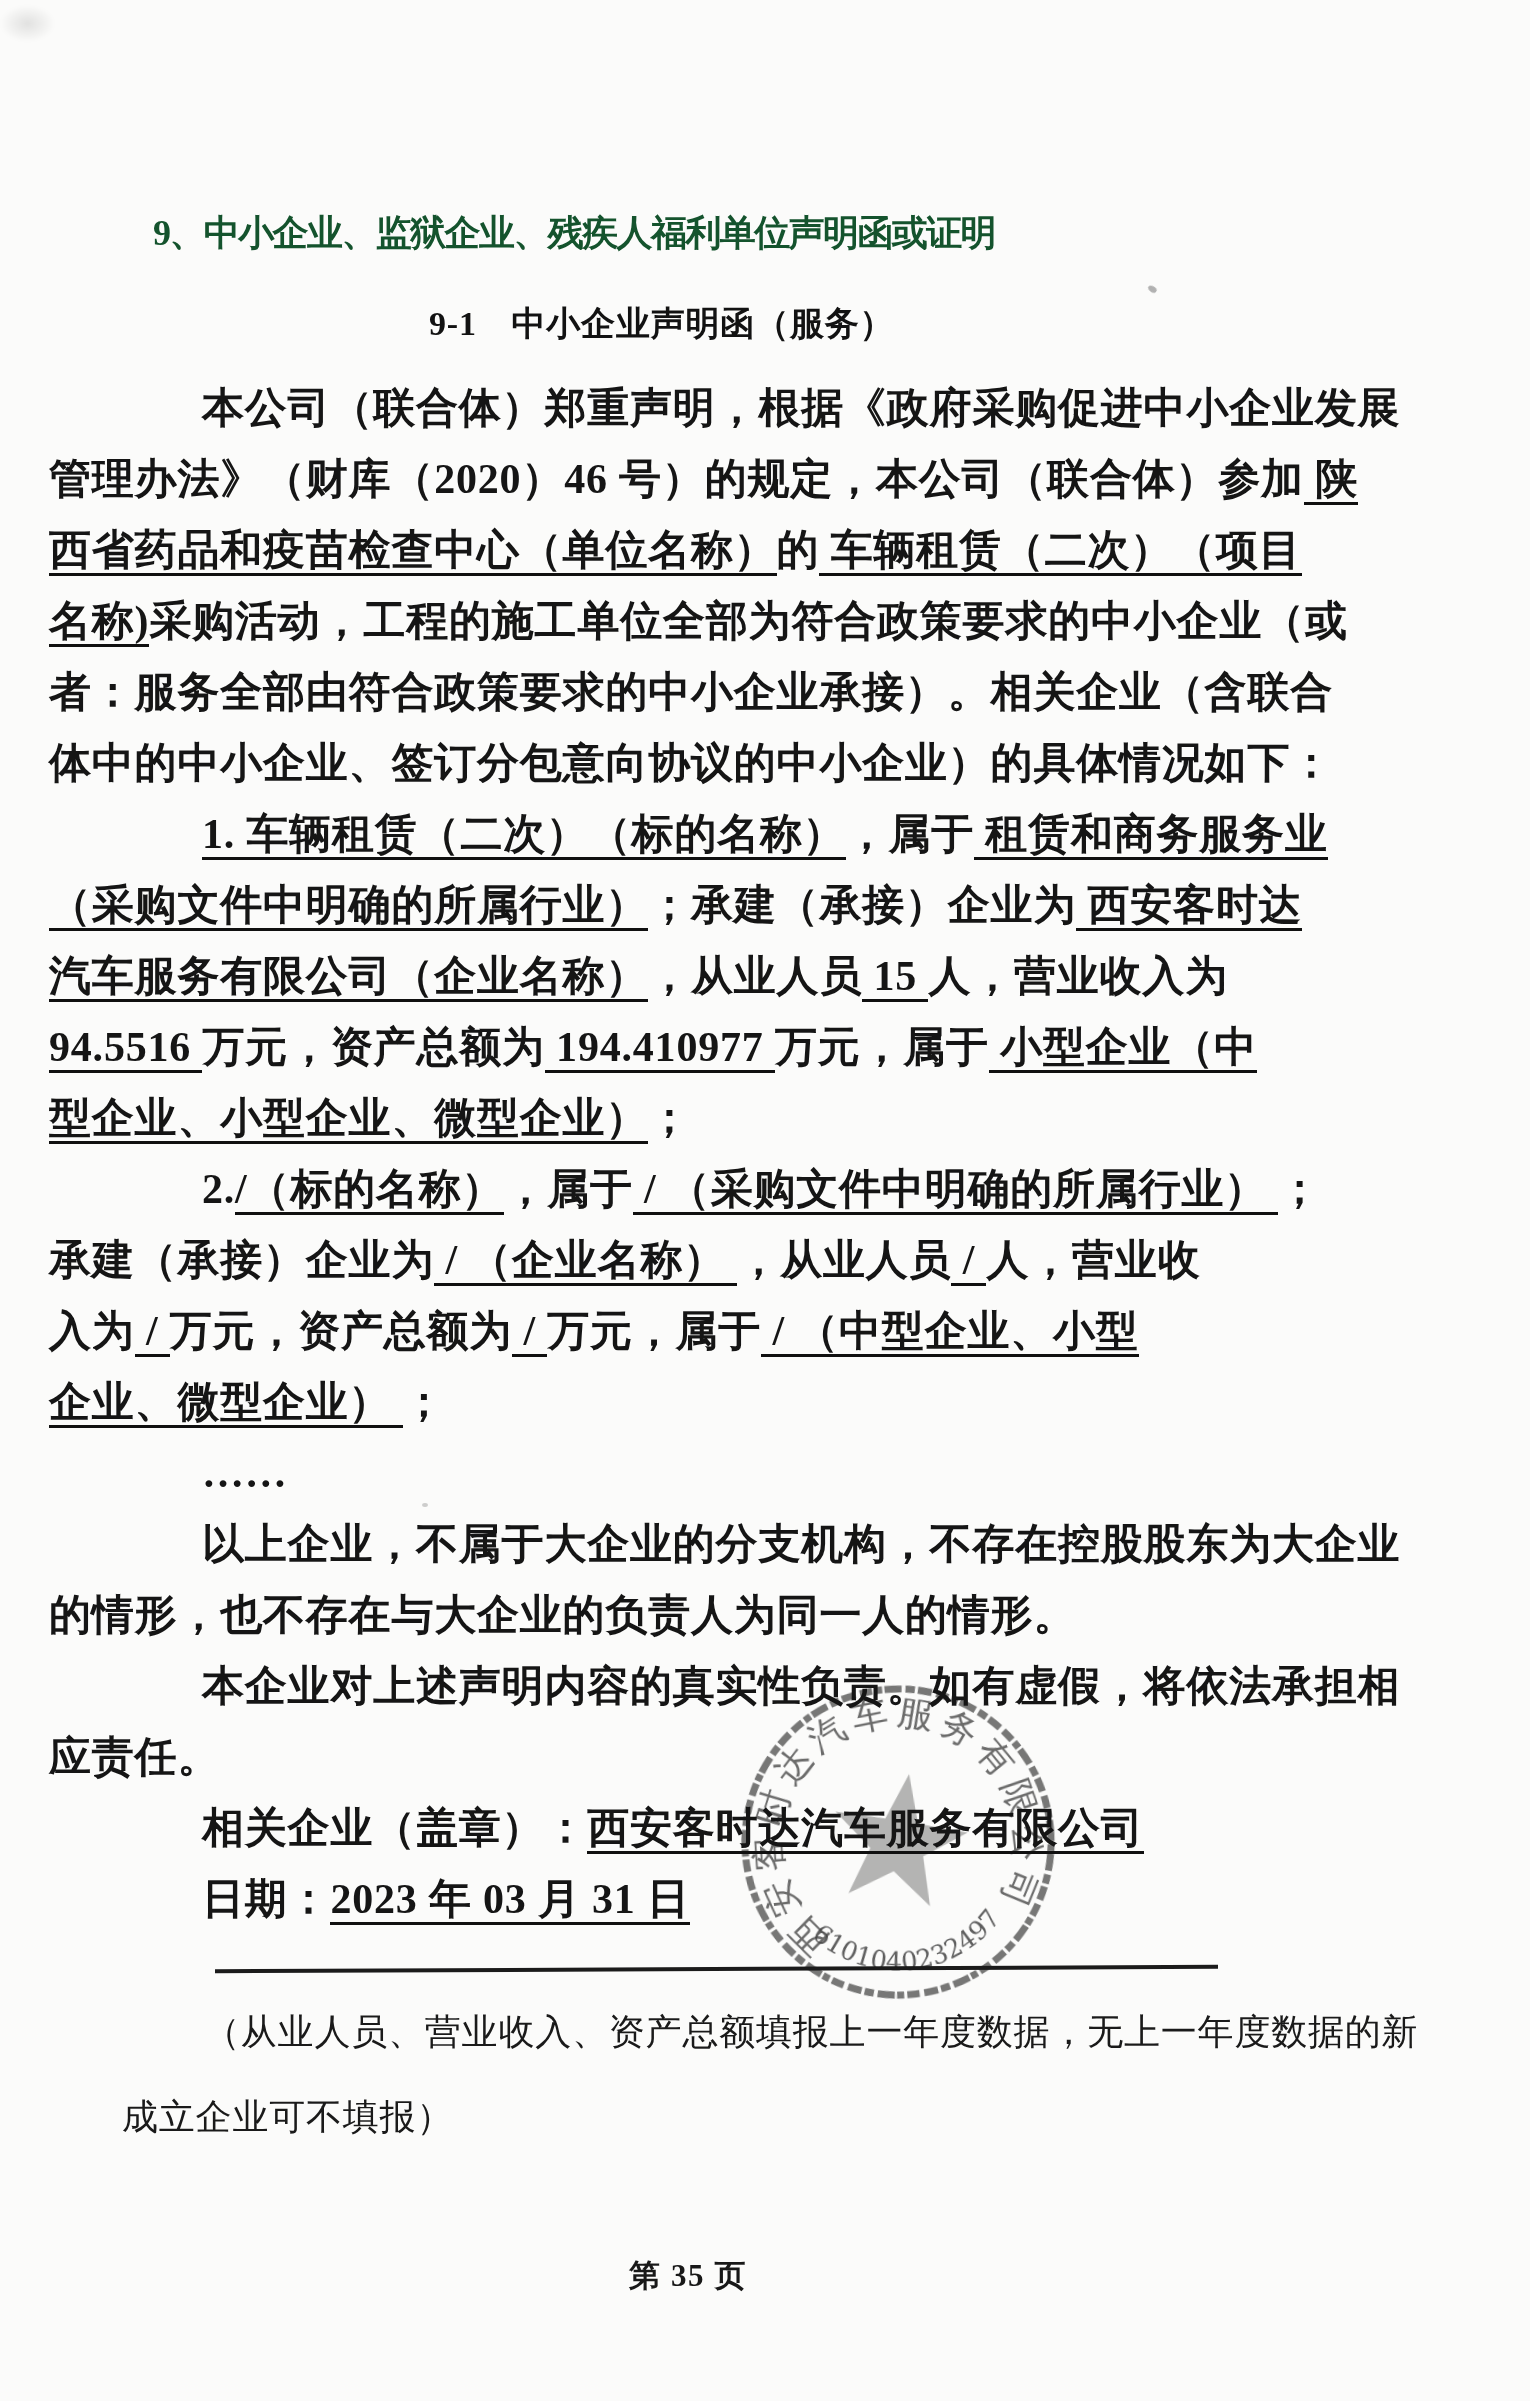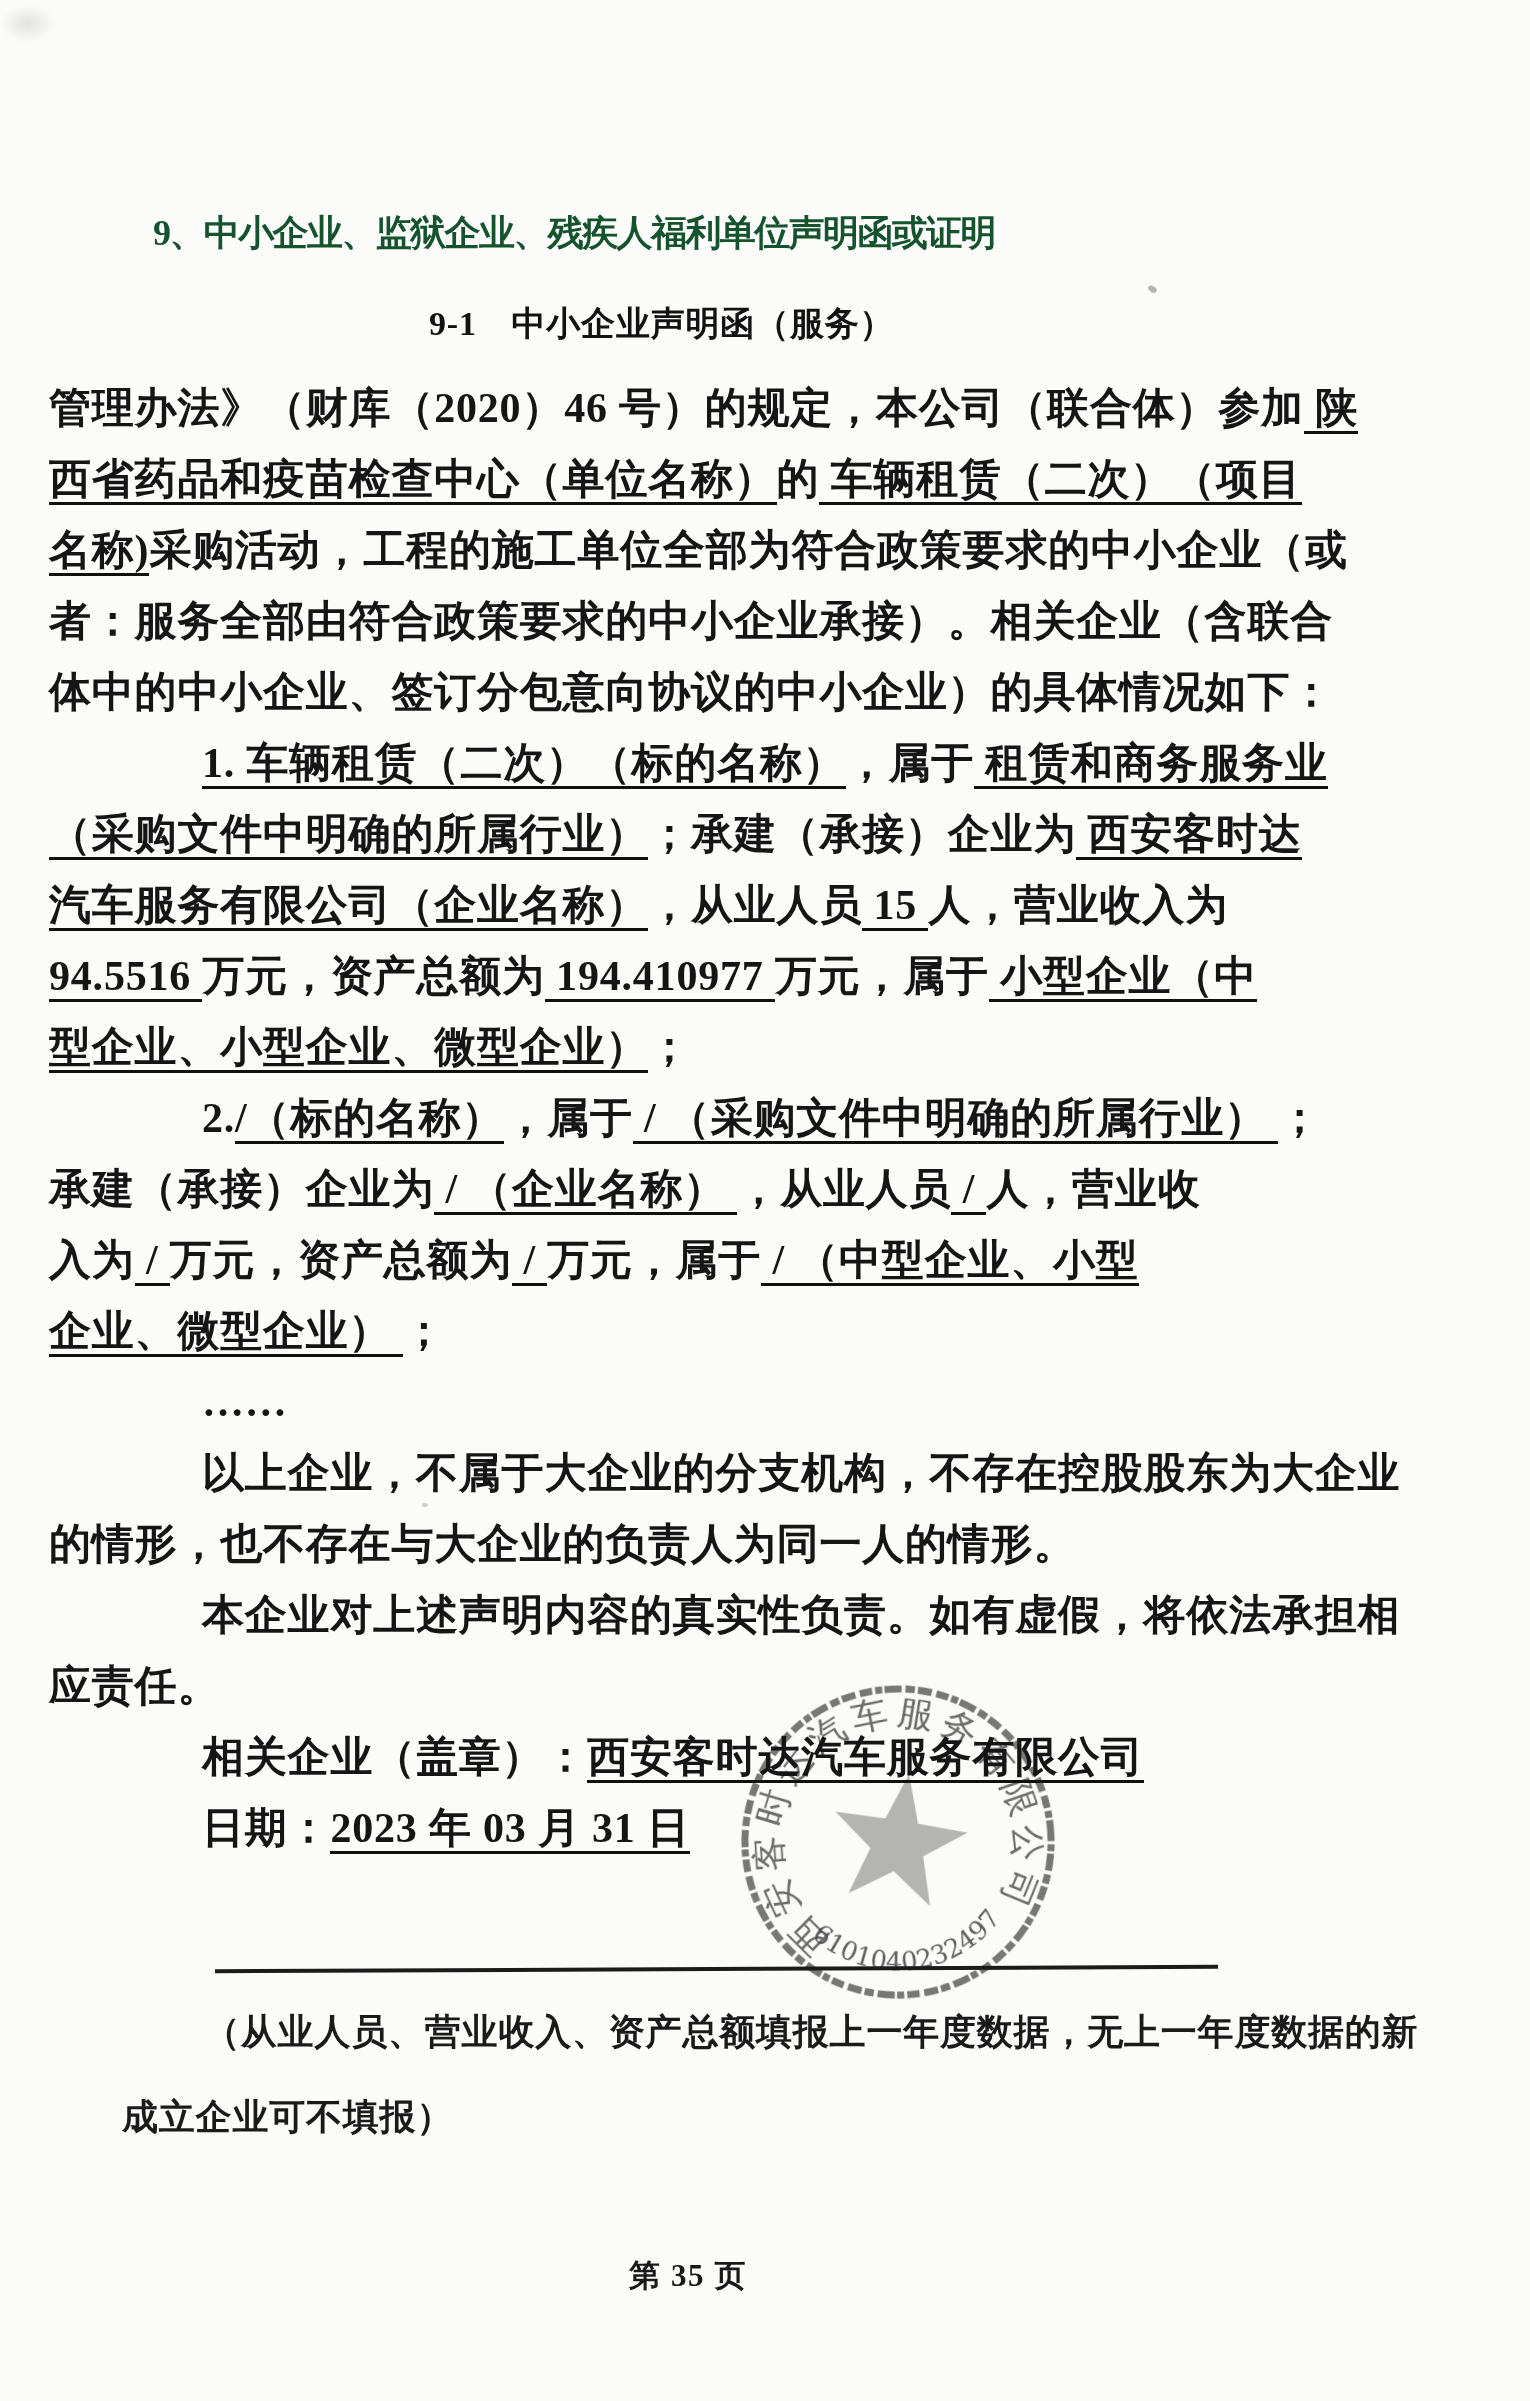--- a/index.html
+++ b/index.html
@@ -30,21 +30,21 @@
   .line.indent{text-indent:153px;}
   .ul{border-bottom:3.9px solid #101010;}
   
   .divider{
     position:absolute;left:215px;top:1967px;width:1003px;height:3.9px;
     background:#1b1b1b;transform:rotate(-0.25deg);
   }
   
   .note-line{
     position:absolute;left:122px;
-    font-size:36px;font-weight:700;letter-spacing:0.8px;white-space:pre;color:#1a1a1a;
+    font-size:36px;font-weight:400;letter-spacing:0.8px;white-space:pre;color:#1a1a1a;
   }
   .note-line.first{top:2008px;text-indent:82px;}
   .note-line.second{top:2093px;}
   
   .footer{
     position:absolute;left:629px;top:2255px;
     font-size:31px;font-weight:700;letter-spacing:1.6px;white-space:pre;color:#181818;
   }
   
   .stamp{
@@ -91,20 +91,21 @@
     <polygon points="210,122 231.2,182.9 295.6,184.2 244.2,223.1 262.9,284.8 210,248 157.1,284.8 175.8,223.1 124.4,184.2 188.8,182.9" transform="rotate(14 210 212)" fill="#2b2b2b" fill-opacity="0.4"></polygon>
     <text font-family="Liberation Serif, DejaVu Serif, serif" font-size="46" letter-spacing="7" fill="#222222" fill-opacity="0.78">
       <textPath href="#sealTopArc" startOffset="0" textLength="700">西安客时达汽车服务有限公司</textPath>
     </text>
     <text font-family="DejaVu Serif, serif" font-size="33" letter-spacing="5" fill="#222222" fill-opacity="0.85">
       <textPath href="#sealBottomArc" startOffset="8" textLength="280">6101040232497</textPath>
     </text>
   </svg>
 
   <div class="body-text">
+      <div class="line indent"><span class="plain">本公司（联合体）郑重声明，根据《政府采购促进中小企业发展</span></div>
       <div class="line"><span class="plain">管理办法》（财库（2020）46 号）的规定，本公司（联合体）参加</span><span class="ul"> 陕</span></div>
       <div class="line"><span class="ul">西省药品和疫苗检查中心（单位名称）</span><span class="plain">的</span><span class="ul"> 车辆租赁（二次）（项目</span></div>
       <div class="line"><span class="ul">名称)</span><span class="plain">采购活动，工程的施工单位全部为符合政策要求的中小企业（或</span></div>
       <div class="line"><span class="plain">者：服务全部由符合政策要求的中小企业承接）。相关企业（含联合</span></div>
       <div class="line"><span class="plain">体中的中小企业、签订分包意向协议的中小企业）的具体情况如下：</span></div>
       <div class="line indent"><span class="ul">1. 车辆租赁（二次）（标的名称）</span><span class="plain">，属于</span><span class="ul"> 租赁和商务服务业</span></div>
       <div class="line"><span class="ul">（采购文件中明确的所属行业）</span><span class="plain">；承建（承接）企业为</span><span class="ul"> 西安客时达</span></div>
       <div class="line"><span class="ul">汽车服务有限公司（企业名称）</span><span class="plain">，从业人员</span><span class="ul"> 15 </span><span class="plain">人，营业收入为</span></div>
       <div class="line"><span class="ul">94.5516 </span><span class="plain">万元，资产总额为</span><span class="ul"> 194.410977 </span><span class="plain">万元，属于</span><span class="ul"> 小型企业（中</span></div>
       <div class="line"><span class="ul">型企业、小型企业、微型企业）</span><span class="plain">；</span></div>

